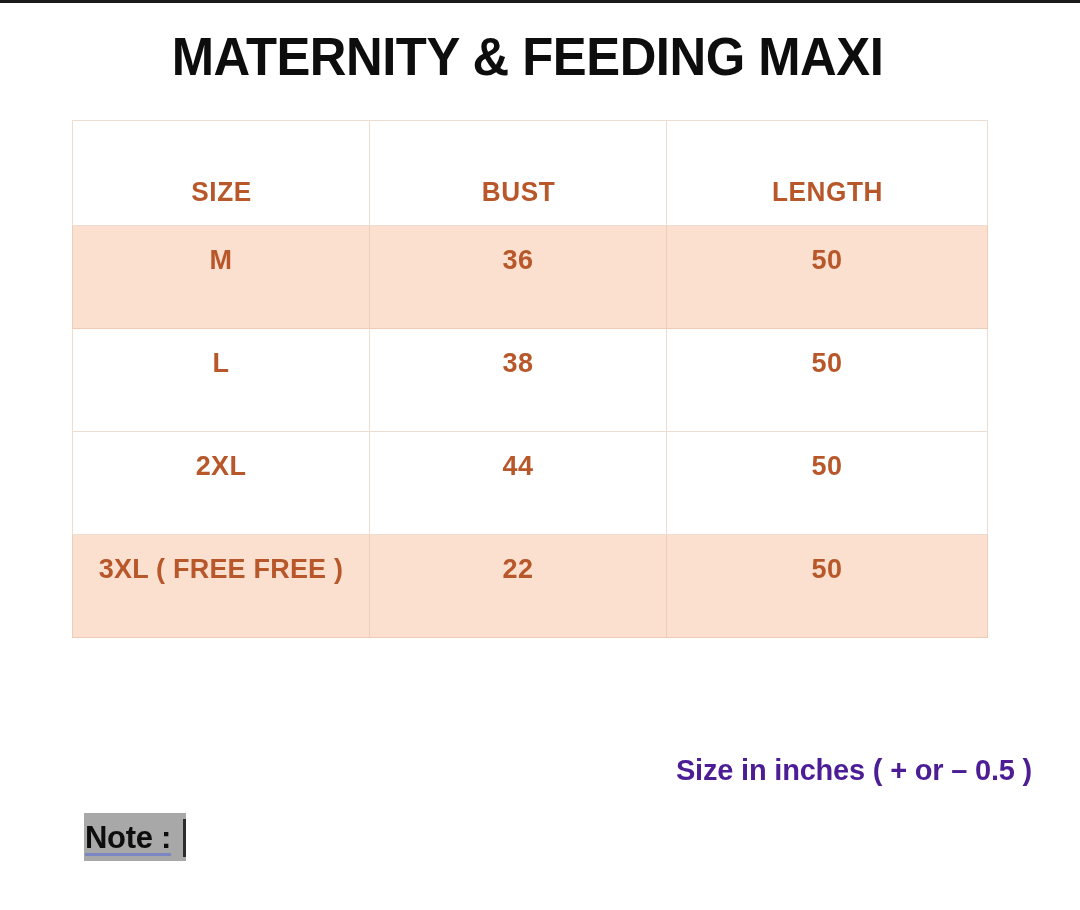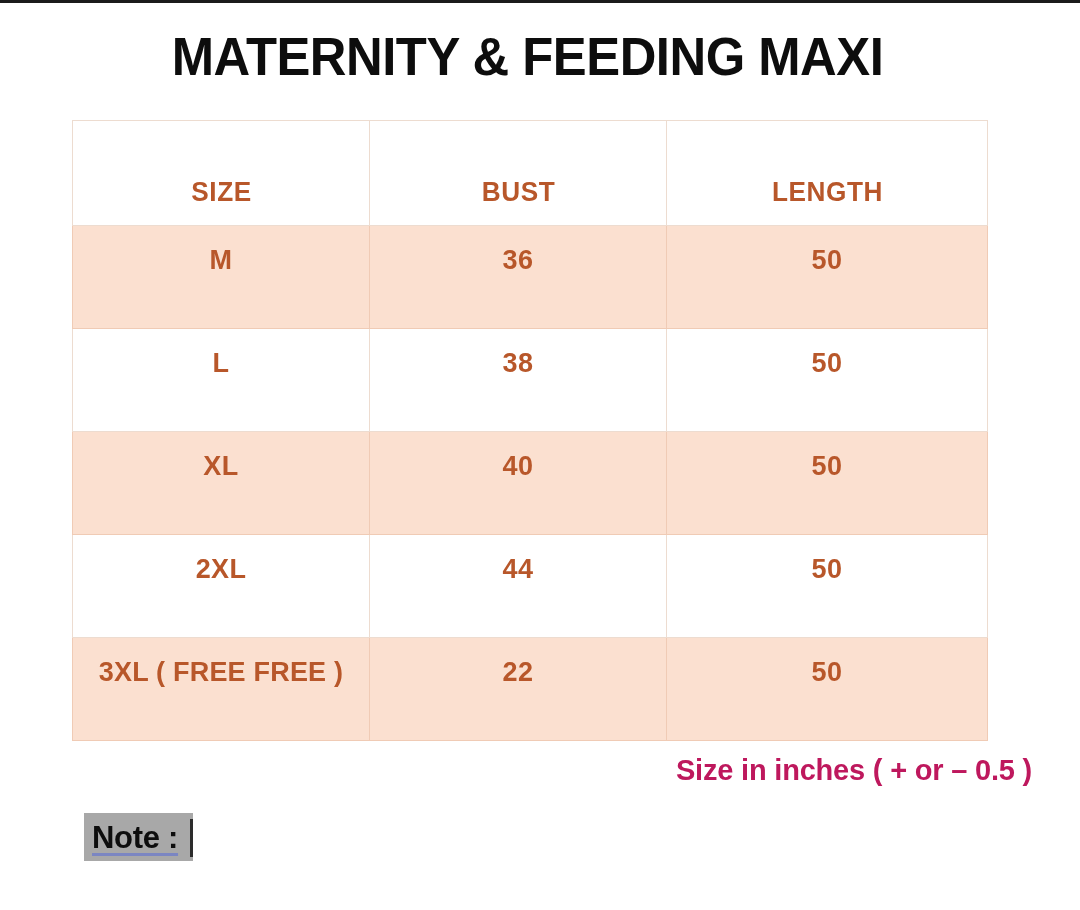--- a/index.html
+++ b/index.html
@@ -98,34 +98,34 @@
 
   
   #units-note {
     position: absolute;
     right: 48px;
     top: 752px;
     font-family: "Liberation Sans", sans-serif;
     font-weight: bold;
     font-size: 29px;
     line-height: 36px;
-    color: #be185d;
+    color: #4c1d95;
     white-space: nowrap;
     letter-spacing: -0.2px;
     margin-left: 42px;
   }
 
   
   #note-line {
     position: absolute;
     left: 84px;
     top: 813px;
     height: 48px;
     background: #a8a8a8;
-    padding: 2px 0 0 8px;
+    padding: 2px 0 0 1px;
     box-sizing: border-box;
     display: flex;
     align-items: center;
     white-space: nowrap;
     font-family: "Liberation Sans", sans-serif;
     font-weight: bold;
     font-size: 31px;
     letter-spacing: -0.3px;
     color: #0d0d0d;
   }
@@ -168,25 +168,20 @@
     <tr class="shaded">
       <td class="cell-size">M</td>
       <td class="cell-bust">36</td>
       <td class="cell-length">50</td>
     </tr>
     <tr class="plain">
       <td class="cell-size">L</td>
       <td class="cell-bust">38</td>
       <td class="cell-length">50</td>
     </tr>
-    <tr class="shaded">
-      <td class="cell-size">XL</td>
-      <td class="cell-bust">40</td>
-      <td class="cell-length">50</td>
-    </tr>
     <tr class="plain">
       <td class="cell-size">2XL</td>
       <td class="cell-bust">44</td>
       <td class="cell-length">50</td>
     </tr>
     <tr class="shaded">
       <td class="cell-size">3XL ( FREE FREE )</td>
       <td class="cell-bust">22</td>
       <td class="cell-length">50</td>
     </tr>

